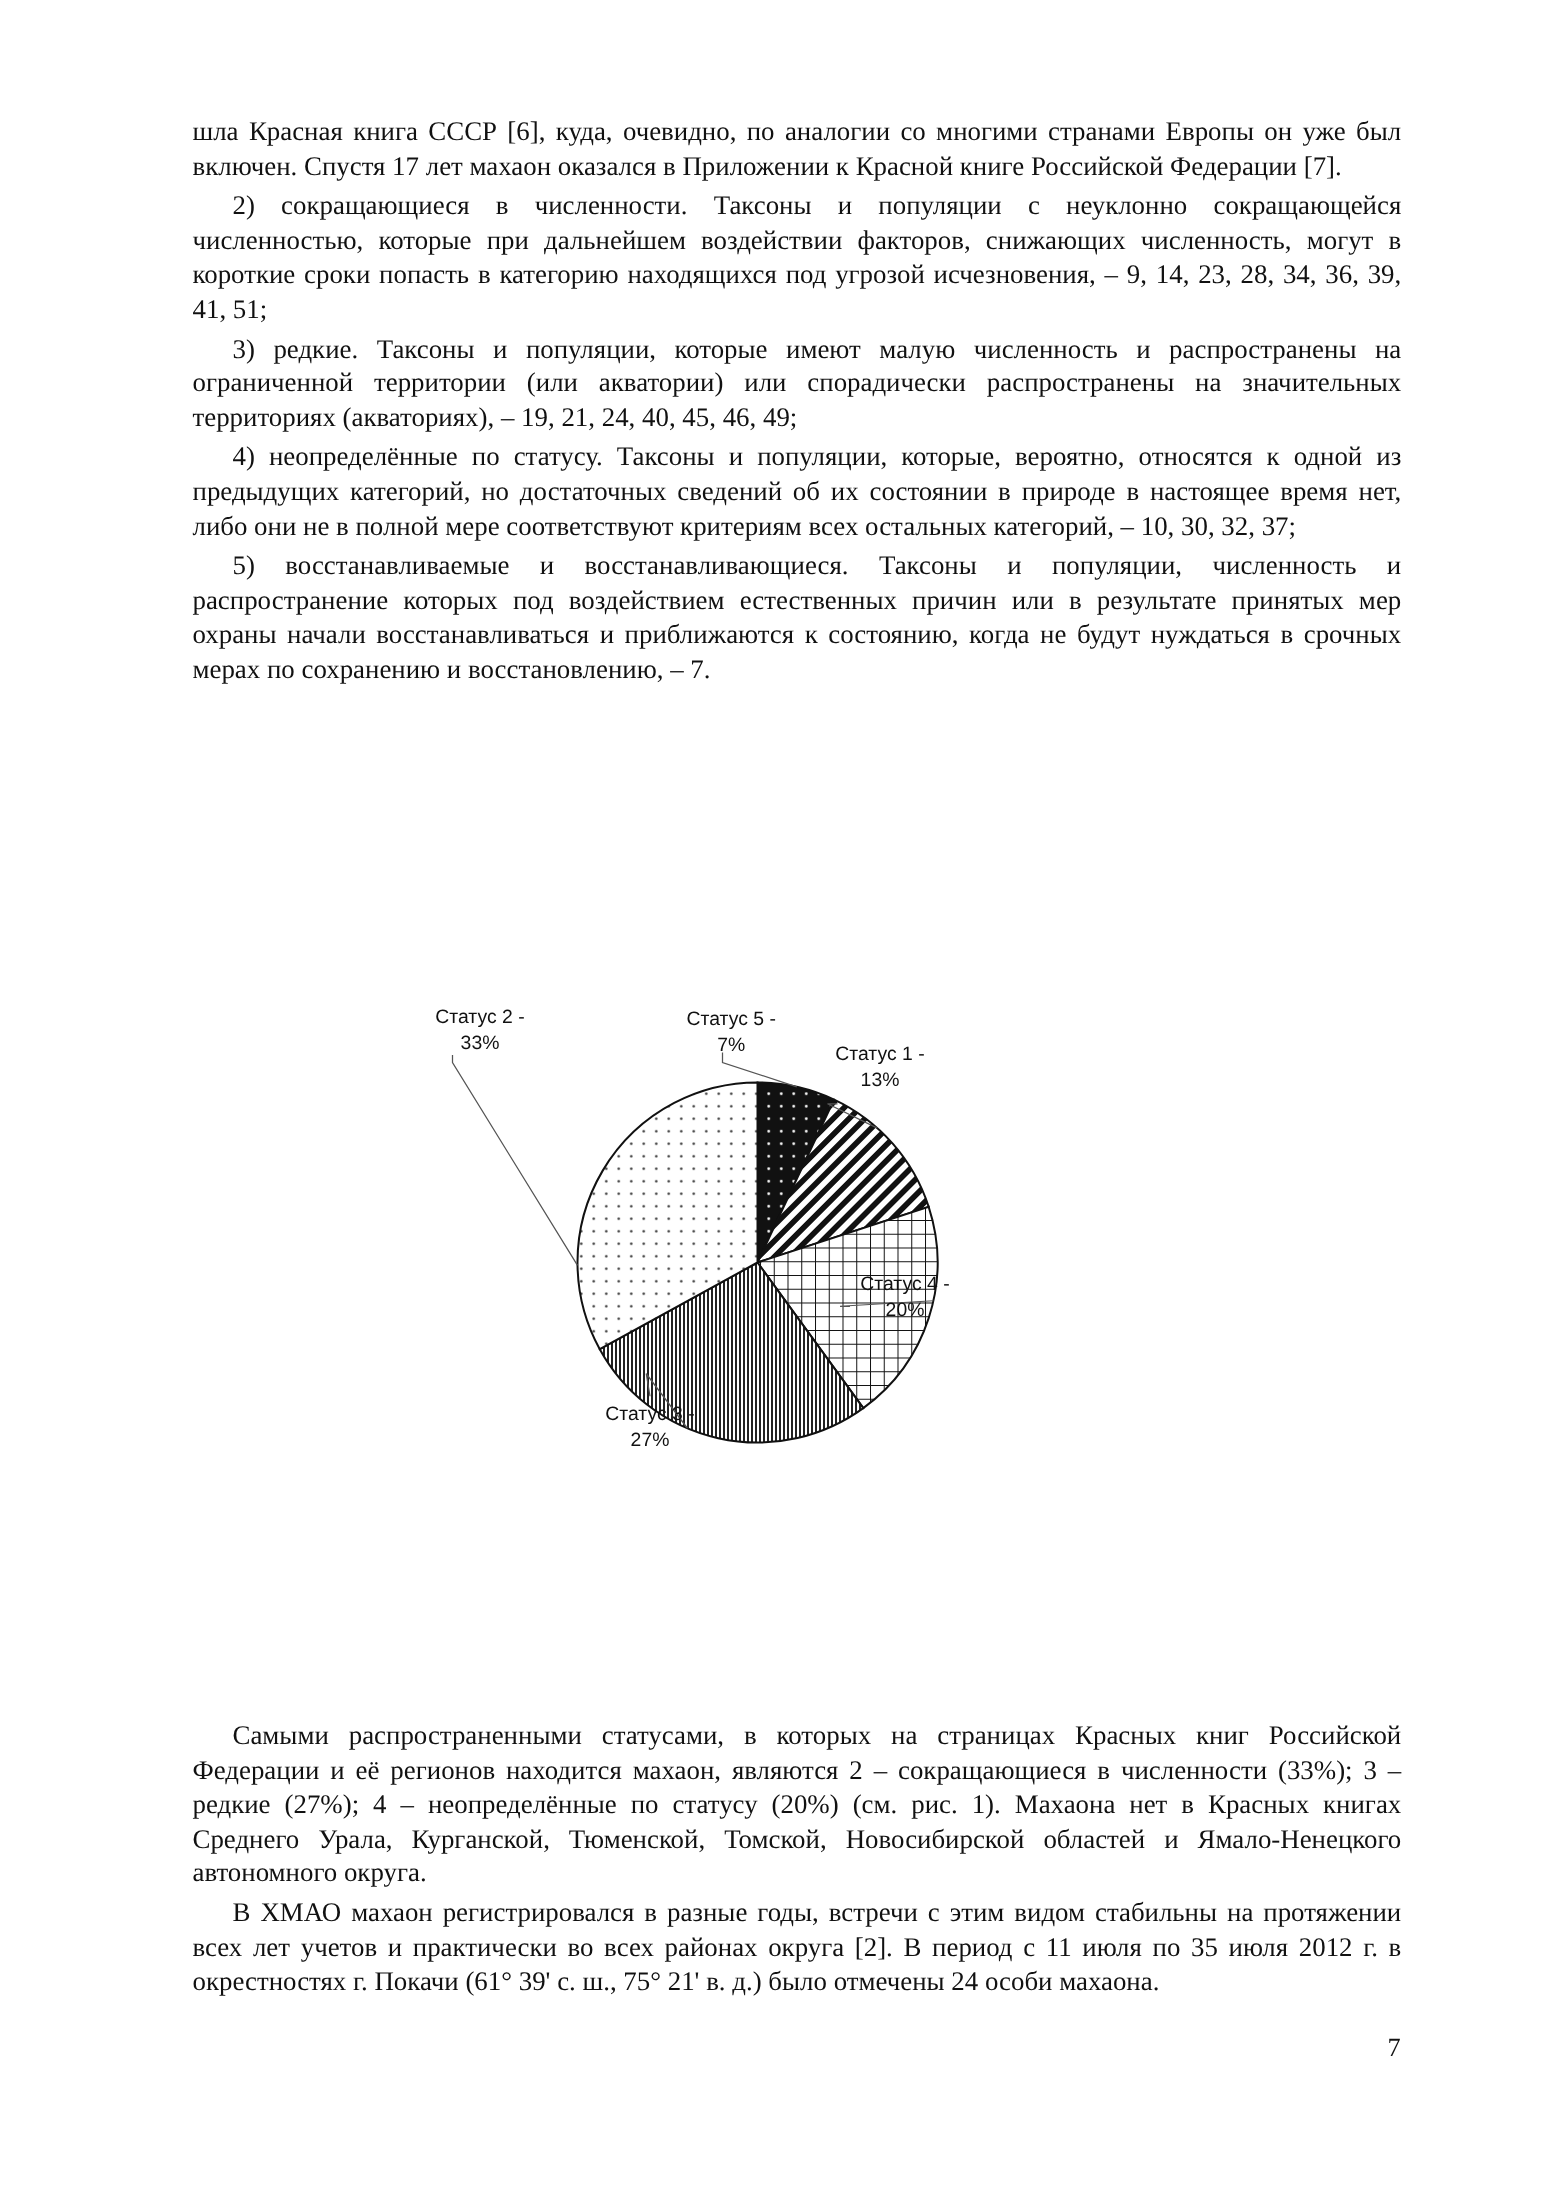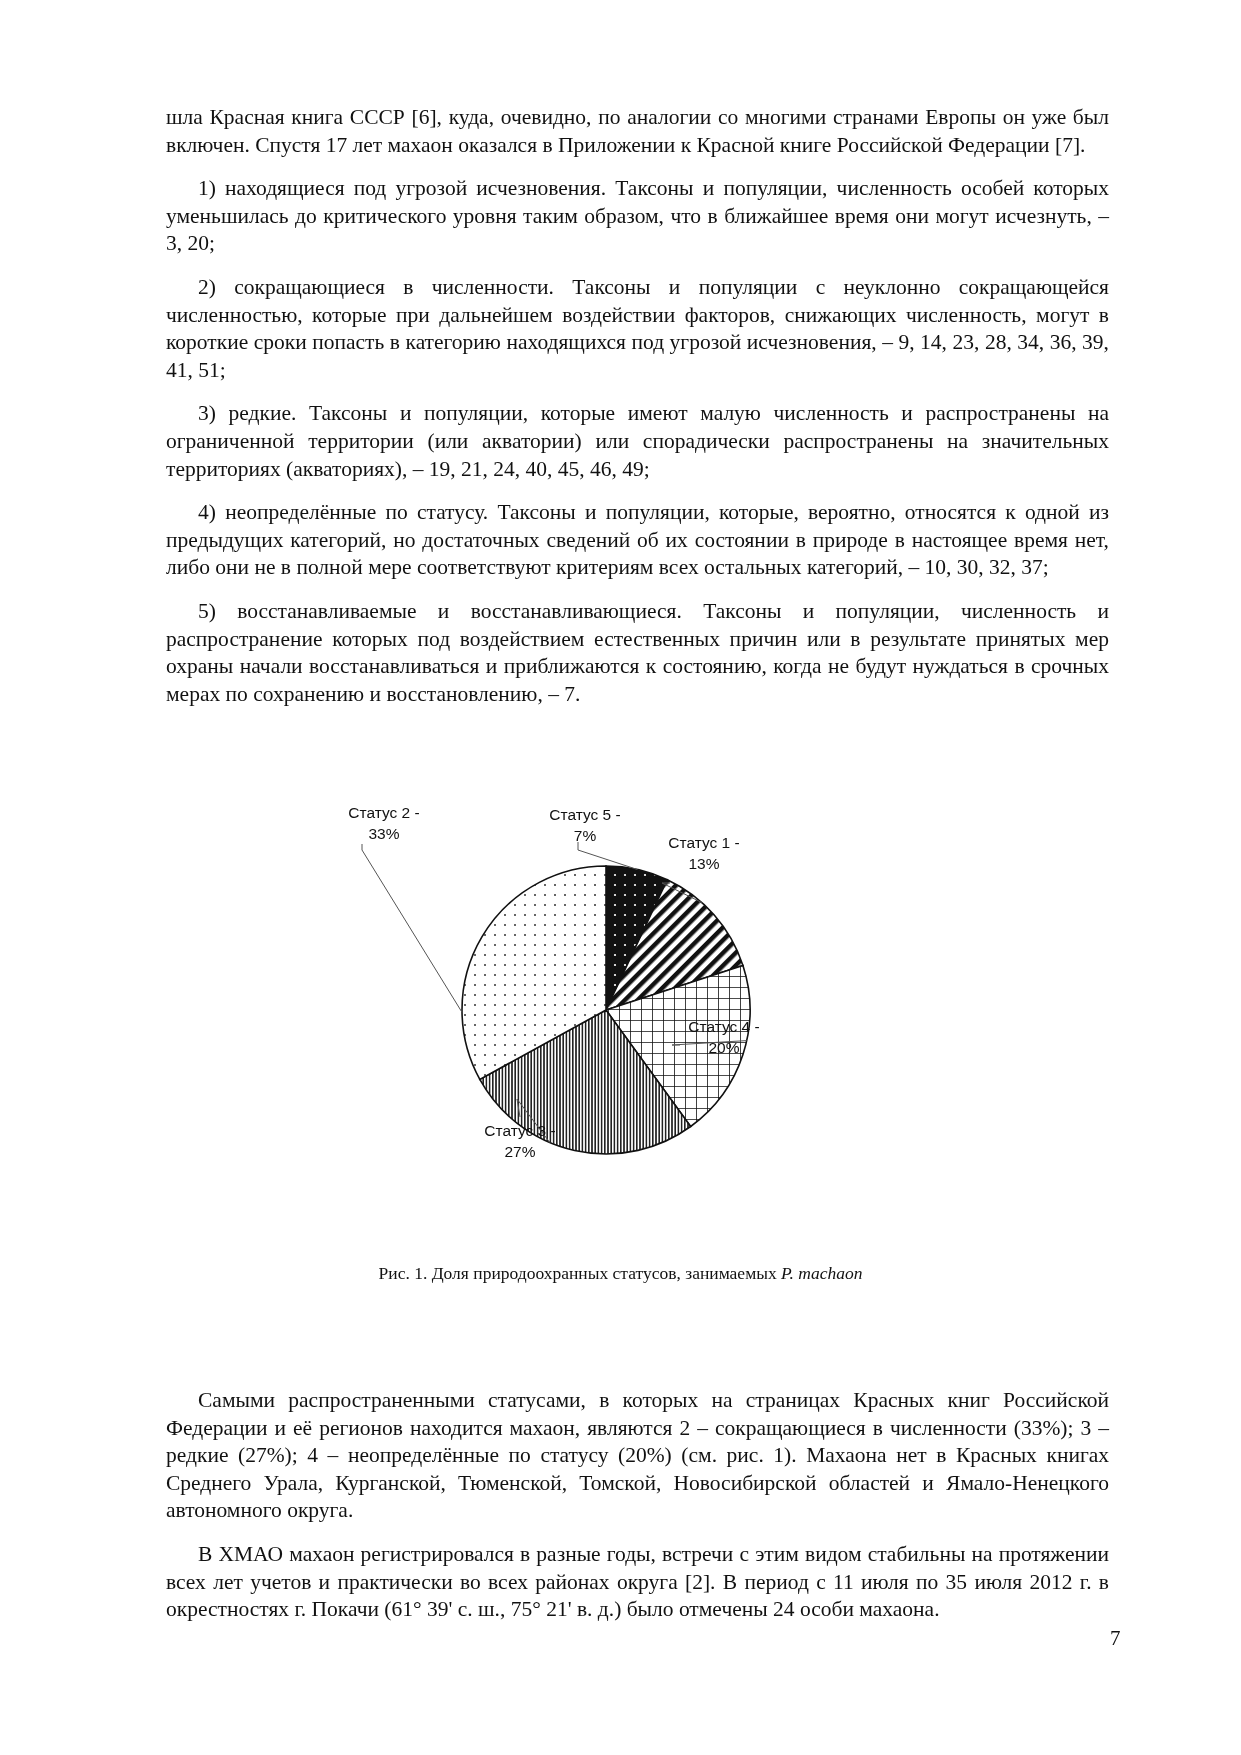--- a/index.html
+++ b/index.html
@@ -6,41 +6,40 @@
   body { width: 1241px; height: 1755px; position: relative; overflow: hidden; }
   .page {
     position: absolute; left: 0; top: 0; width: 1241px; height: 1755px;
     font-family: "Liberation Serif", serif; color: #111;
   }
   .text-block {
     position: absolute; left: 150px; width: 975px;
     font-size: 21.5px; line-height: 27.6px;
     text-align: justify; hyphens: manual;
   }
-  .text-block p { margin: 16px; }
+  .text-block p { margin: 4px; }
   .text-block p.indent { text-indent: 32px; }
   #block-top { top: 88px; }
   #block-bottom { top: 1371px; }
   .chart-wrap { position: absolute; left: 300px; top: 800px; width: 640px; height: 440px; }
   .chart-wrap svg { width: 640px; height: 440px; display: block; }
   .chart-label { font-family: "Liberation Sans", sans-serif; font-size: 15.5px; fill: #111; }
   .caption {
     position: absolute; left: 250px; width: 741px; top: 1262px;
     text-align: center; font-size: 17.5px; line-height: 22px;
   }
   .caption i { font-style: italic; }
   .page-number { position: absolute; left: 1110px; top: 1626px; font-size: 21px; }
 </style>
 </head>
 <body>
 
 <div class="page">
   <div id="block-top" class="text-block">
       <p>шла Красная книга СССР [6], куда, очевидно, по аналогии со многими странами Европы он уже был включен. Спустя 17 лет махаон оказался в Приложении к Красной книге Российской Федерации [7].</p>
-      <p class="indent">1) находящиеся под угрозой исчезновения. Таксоны и популяции, численность особей которых уменьшилась до критического уровня таким образом, что в ближайшее время они могут исчезнуть, – 3, 20;</p>
       <p class="indent">2) сокращающиеся в численности. Таксоны и популяции с неуклонно сокращающейся численностью, которые при дальнейшем воздействии факторов, снижающих численность, могут в короткие сроки попасть в категорию находящихся под угрозой исчезновения, – 9, 14, 23, 28, 34, 36, 39, 41, 51;</p>
       <p class="indent">3) редкие. Таксоны и популяции, которые имеют малую численность и распространены на ограниченной территории (или акватории) или спорадически распространены на значительных территориях (акваториях), – 19, 21, 24, 40, 45, 46, 49;</p>
       <p class="indent">4) неопределённые по статусу. Таксоны и популяции, которые, вероятно, относятся к одной из предыдущих категорий, но достаточных сведений об их состоянии в природе в настоящее время нет, либо они не в полной мере соответствуют критериям всех остальных категорий, – 10, 30, 32, 37;</p>
       <p class="indent">5) восстанавливаемые и восстанавливающиеся. Таксоны и популяции, численность и распространение которых под воздействием естественных причин или в результате принятых мер охраны начали восстанавливаться и приближаются к состоянию, когда не будут нуждаться в срочных мерах по сохранению и восстановлению, – 7.</p>
     </div>
 
   <div class="chart-wrap">
     <svg id="pie-svg" viewBox="0 0 640 440" xmlns="http://www.w3.org/2000/svg">
       <defs>
         <pattern id="pat-black-with-white-dots" width="10" height="10" patternUnits="userSpaceOnUse">
@@ -87,21 +86,20 @@
           <text x="424" y="253" text-anchor="middle" class="chart-label">20%</text>
           <text x="220" y="336" text-anchor="middle" class="chart-label">Статус 3 -</text>
           <text x="220" y="357" text-anchor="middle" class="chart-label">27%</text>
           <text x="84" y="18" text-anchor="middle" class="chart-label">Статус 2 -</text>
           <text x="84" y="39" text-anchor="middle" class="chart-label">33%</text>
         </g>
     </svg>
   </div>
 
   <div class="caption">
-    <div><span>Рис. 1. Доля природоохранных статусов, занимаемых </span><i>P. machaon</i></div>
   </div>
 
   <div id="block-bottom" class="text-block">
       <p class="indent">Самыми распространенными статусами, в которых на страницах Красных книг Российской Федерации и её регионов находится махаон, являются 2 – сокращающиеся в численности (33%); 3 – редкие (27%); 4 – неопределённые по статусу (20%) (см. рис. 1). Махаона нет в Красных книгах Среднего Урала, Курганской, Тюменской, Томской, Новосибирской областей и Ямало-Ненецкого автономного округа.</p>
       <p class="indent">В ХМАО махаон регистрировался в разные годы, встречи с этим видом стабильны на протяжении всех лет учетов и практически во всех районах округа [2]. В период с 11 июля по 35 июля 2012 г. в окрестностях г. Покачи (61° 39' с. ш., 75° 21' в. д.) было отмечены 24 особи махаона.</p>
     </div>
 
   <div class="page-number">7</div>
 </div>
 

